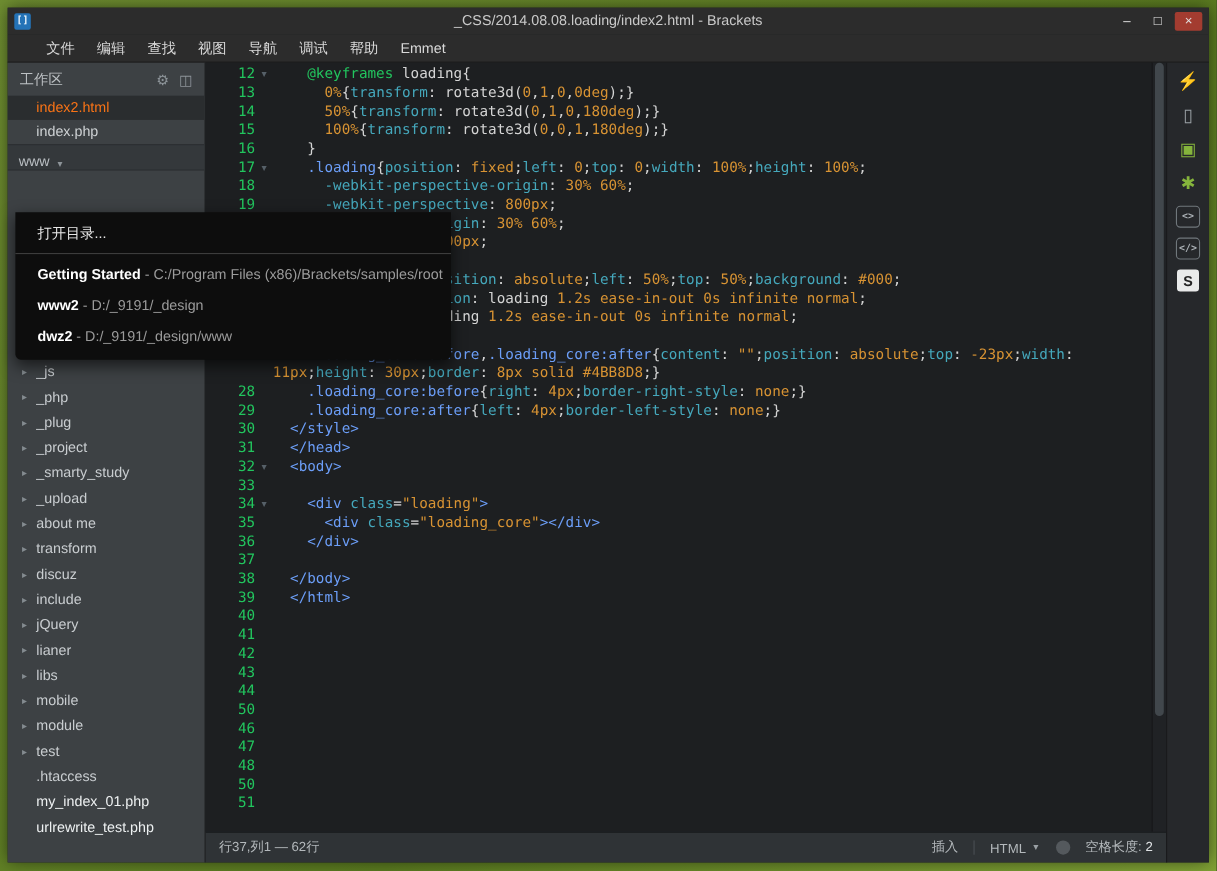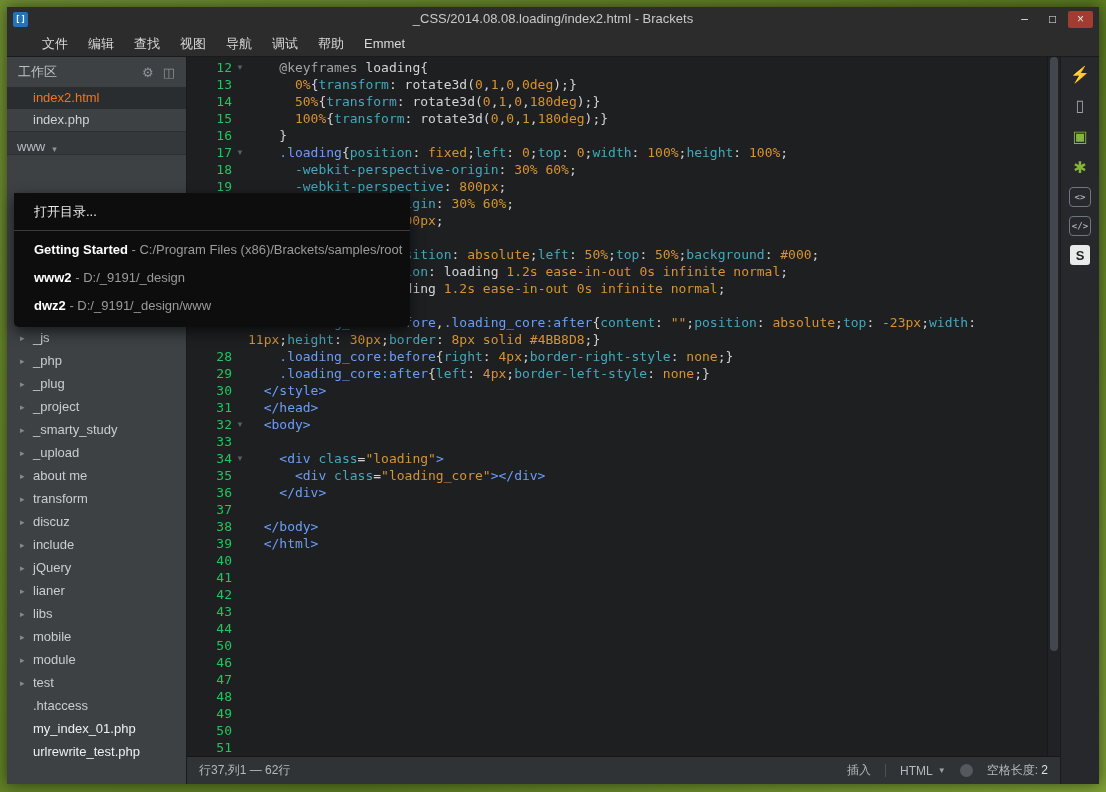--- a/index.html
+++ b/index.html
@@ -39,21 +39,21 @@
   .tlabel.emph{color:#edf0f1;font-weight:normal}
 
   
   .center{flex:1;display:flex;flex-direction:column;min-width:0}
   .editor-row{flex:1;display:flex;min-height:0}
   .editor{flex:1;background:#1d1f21;overflow:hidden;padding-top:2px;min-width:0}
   .code-row{display:flex;min-height:17px}
   .num{flex:0 0 45px;text-align:right;color:#22c55e;font:13px/17px "DejaVu Sans Mono",monospace}
   .fold{flex:0 0 16px;text-align:center;color:#566068;font-size:8px;line-height:17px}
   .codeline{flex:1;margin:0;font:13px/17px "DejaVu Sans Mono",monospace;white-space:pre-wrap;color:#d4d4d4;min-width:0}
-  .tk-d{color:#d4d4d4}.tk-at{color:#a3a3a3}.tk-sel{color:#6c9ef8}.tk-p{color:#45a8bc}.tk-o{color:#d89333}
+  .tk-d{color:#d4d4d4}.tk-at{color:#22c55e}.tk-sel{color:#6c9ef8}.tk-p{color:#45a8bc}.tk-o{color:#d89333}
 
   .scrollbar{flex:0 0 13px;background:#202225;position:relative;border-left:1px solid #17181a}
   .thumb{position:absolute;left:2px;right:2px;top:0;height:85%;background:#41474c;border-radius:5px}
 
   
   .statusbar{flex:0 0 28px;background:#2f3336;border-top:1px solid #151719;display:flex;align-items:center;padding:0 12px;font-size:12px;color:#b4b9bc}
   .sb-right{margin-left:auto;display:flex;align-items:center;gap:14px}
   .sb-sep{width:1px;height:13px;background:#4a4f53}
   .sb-lang{display:flex;align-items:center;gap:5px}
   .caret2{font-size:8px;color:#9aa0a4}
@@ -386,25 +386,20 @@
                   <span class="fold"></span>
                   <pre class="codeline"></pre>
                 </div>
                 <div class="code-row">
                   <span class="num">47</span>
                   <span class="fold"></span>
                   <pre class="codeline"></pre>
                 </div>
                 <div class="code-row">
                   <span class="num">48</span>
-                  <span class="fold"></span>
-                  <pre class="codeline"></pre>
-                </div>
-                <div class="code-row">
-                  <span class="num">49</span>
                   <span class="fold"></span>
                   <pre class="codeline"></pre>
                 </div>
                 <div class="code-row">
                   <span class="num">50</span>
                   <span class="fold"></span>
                   <pre class="codeline"></pre>
                 </div>
                 <div class="code-row">
                   <span class="num">51</span>

